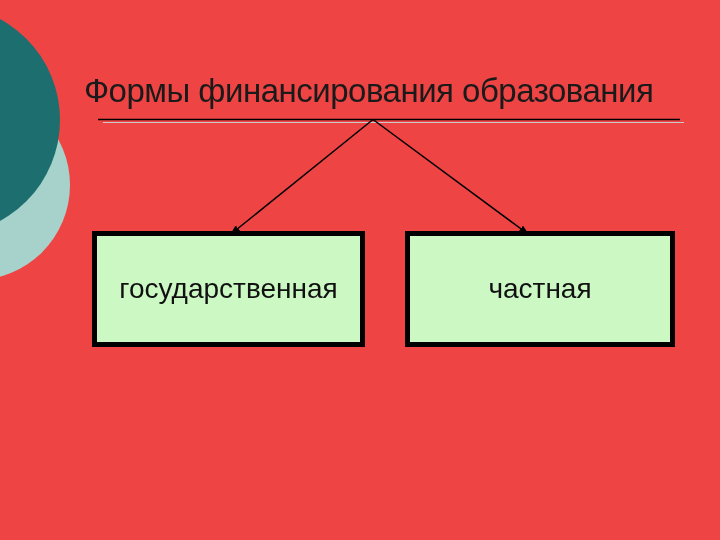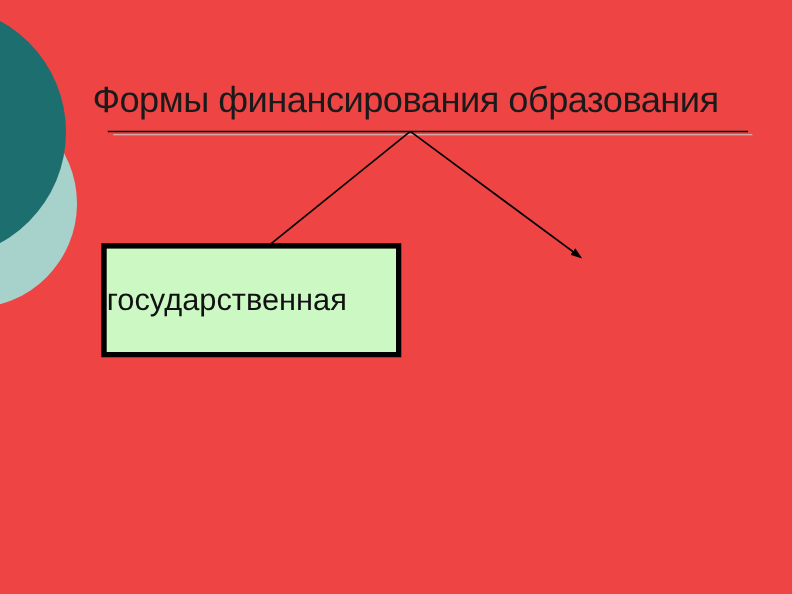--- a/index.html
+++ b/index.html
@@ -48,28 +48,28 @@
   .connectors {
     position: absolute;
     left: 0;
     top: 0;
     width: 720px;
     height: 540px;
     pointer-events: none;
   }
   .node {
     position: absolute;
-    top: 221px;
-    height: 104px;
+    top: 231px;
+    height: 116px;
     box-sizing: border-box;
     background: #ccf8c4;
     border: 5px solid #000000;
     display: flex;
     align-items: center;
-    justify-content: flex-start;
+    justify-content: center;
   }
   .node.left  { left: 92px;  width: 273px; }
   .node.right { left: 405px; width: 270px; }
   .node .node-label {
     font-size: 28px;
     color: #111111;
     white-space: nowrap;
   }
 </style>
 </head>
@@ -91,14 +91,17 @@
     <line x1="103" y1="122.5" x2="684" y2="122.5" stroke-width="1" stroke="#c9c9c9"></line>
     <line x1="98" y1="119.5" x2="680" y2="119.5" stroke-width="1.5" stroke="#000000"></line>
     <line x1="373" y1="119.5" x2="231" y2="234" stroke-width="1.5" marker-end="url(#arrowhead)" stroke="#000000"></line>
     <line x1="373" y1="119.5" x2="528" y2="234" stroke-width="1.5" marker-end="url(#arrowhead)" stroke="#000000"></line>
   </svg>
 
   <div class="node left">
     <span class="node-label">государственная</span>
   </div>
 
+  <div class="node right">
+    <span class="node-label">частная</span>
+  </div>
 
 </div>
 
 </body></html>

